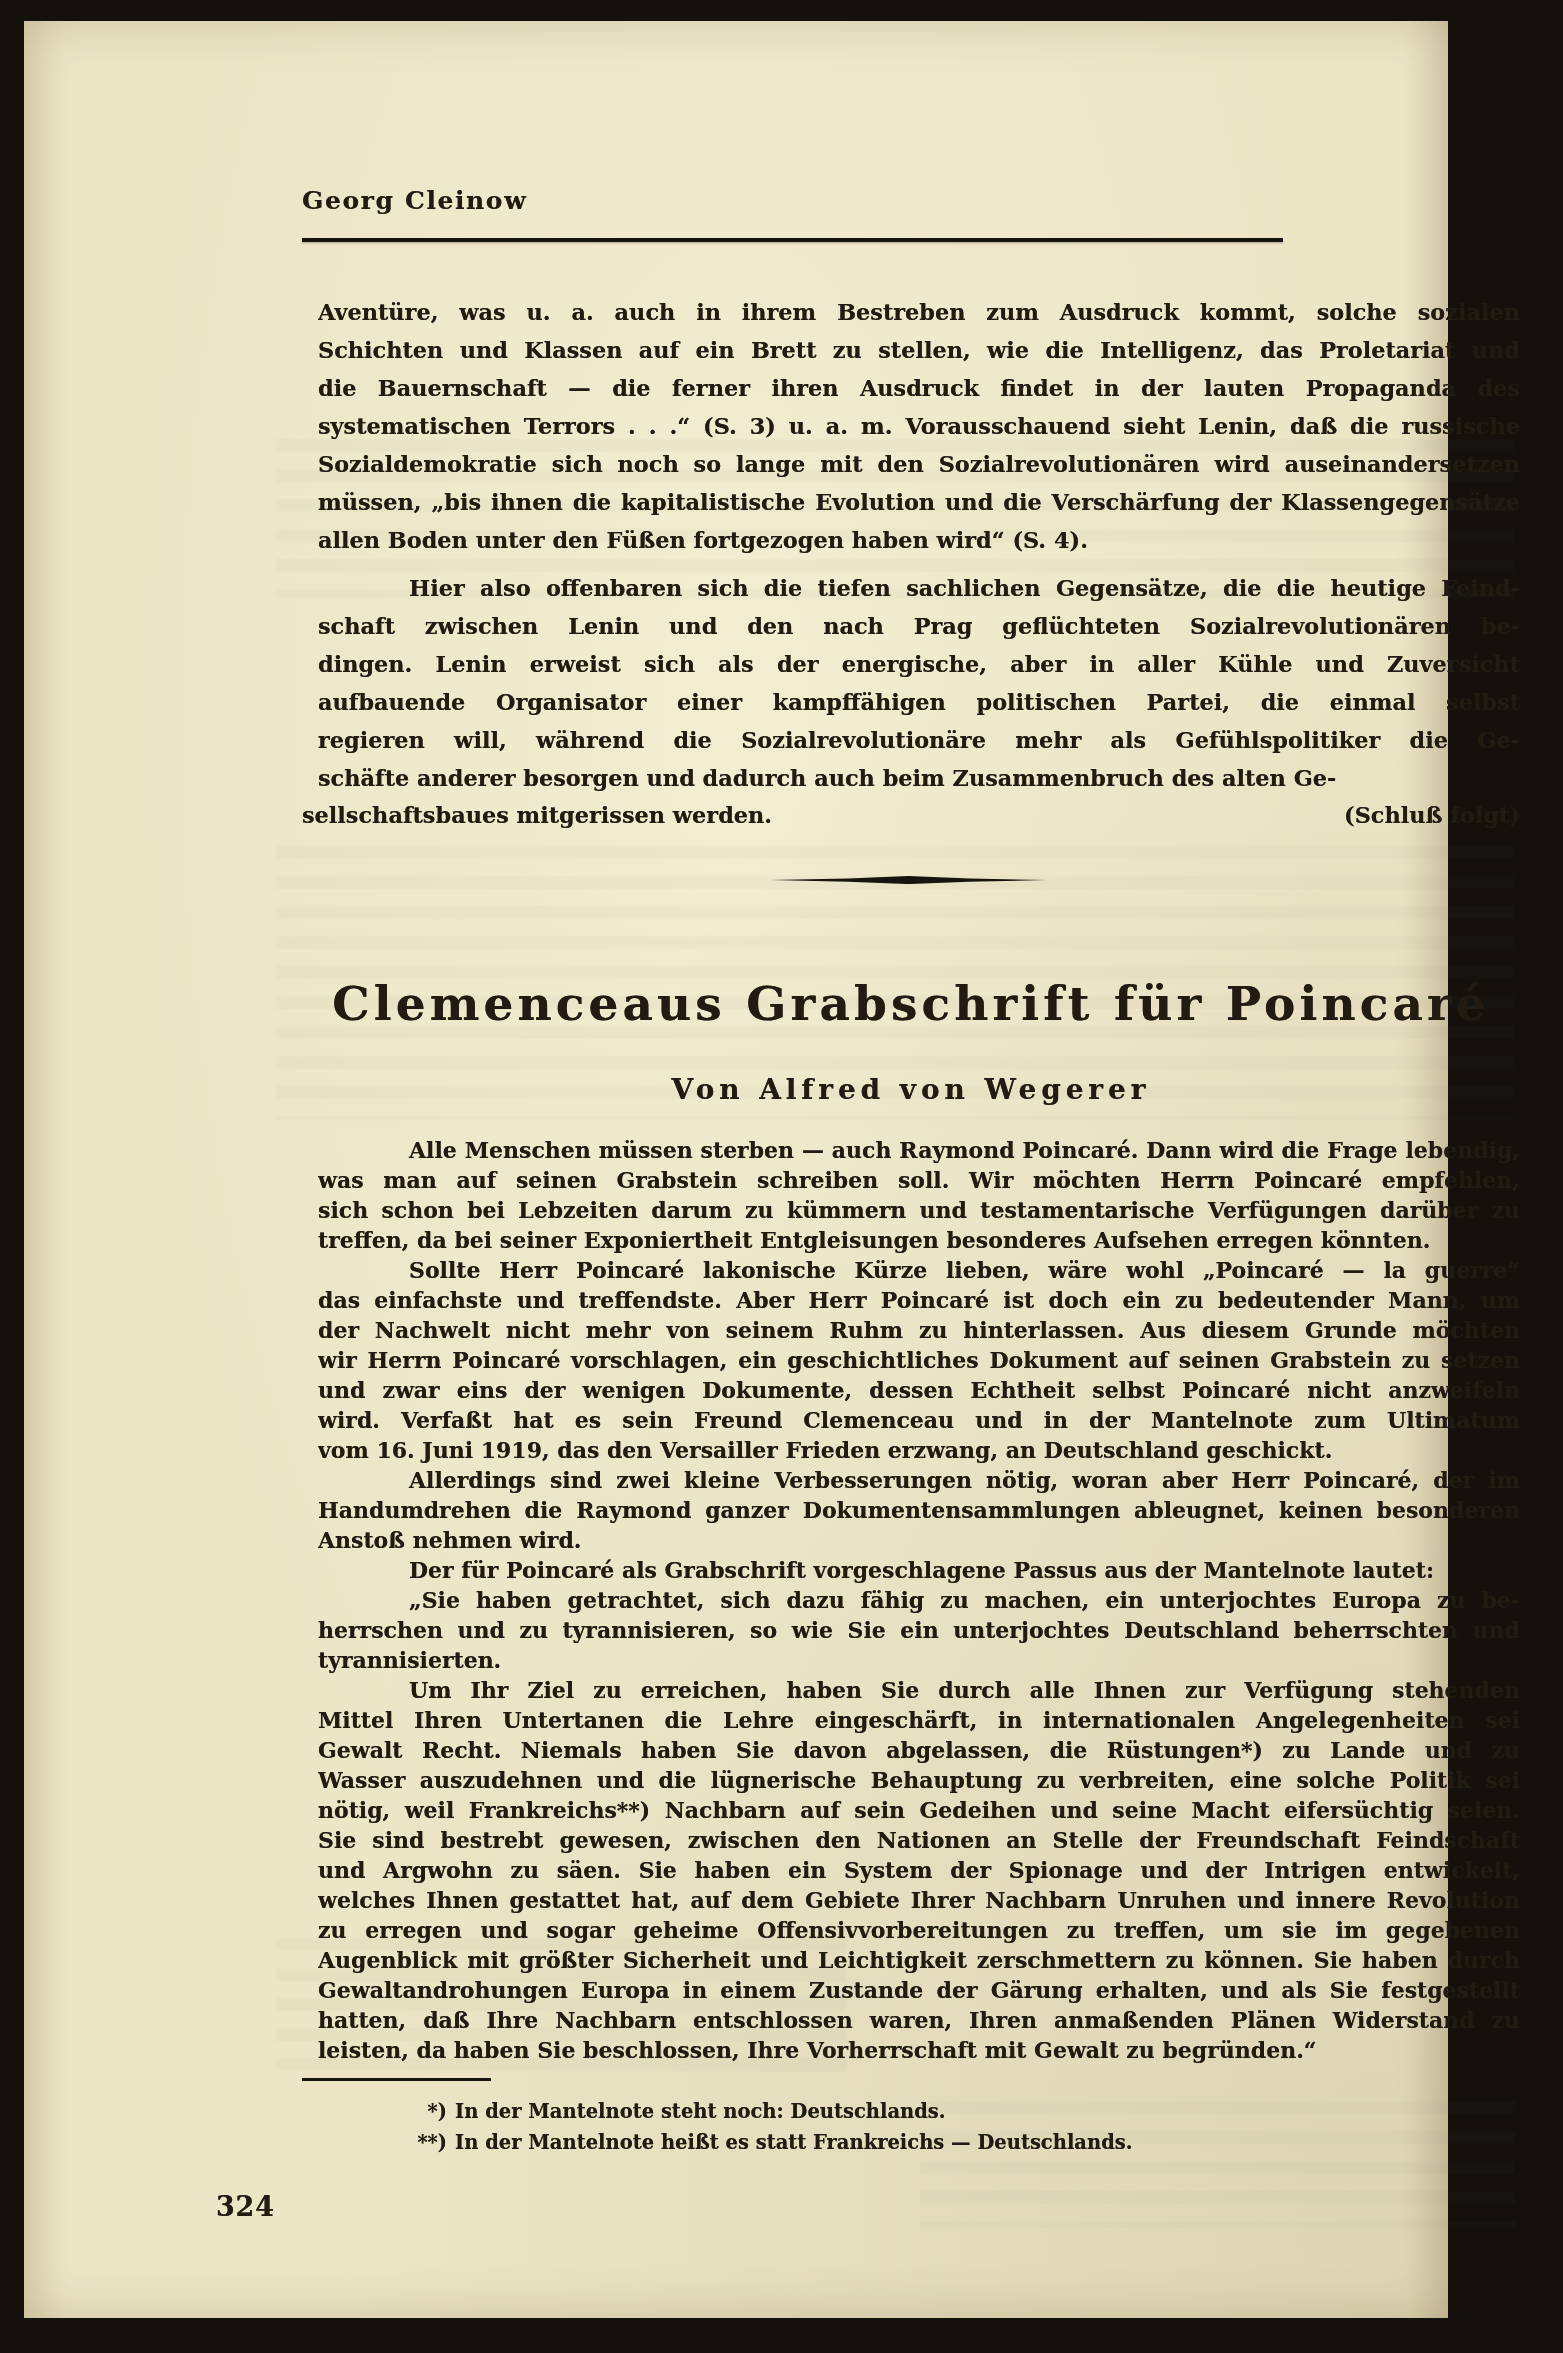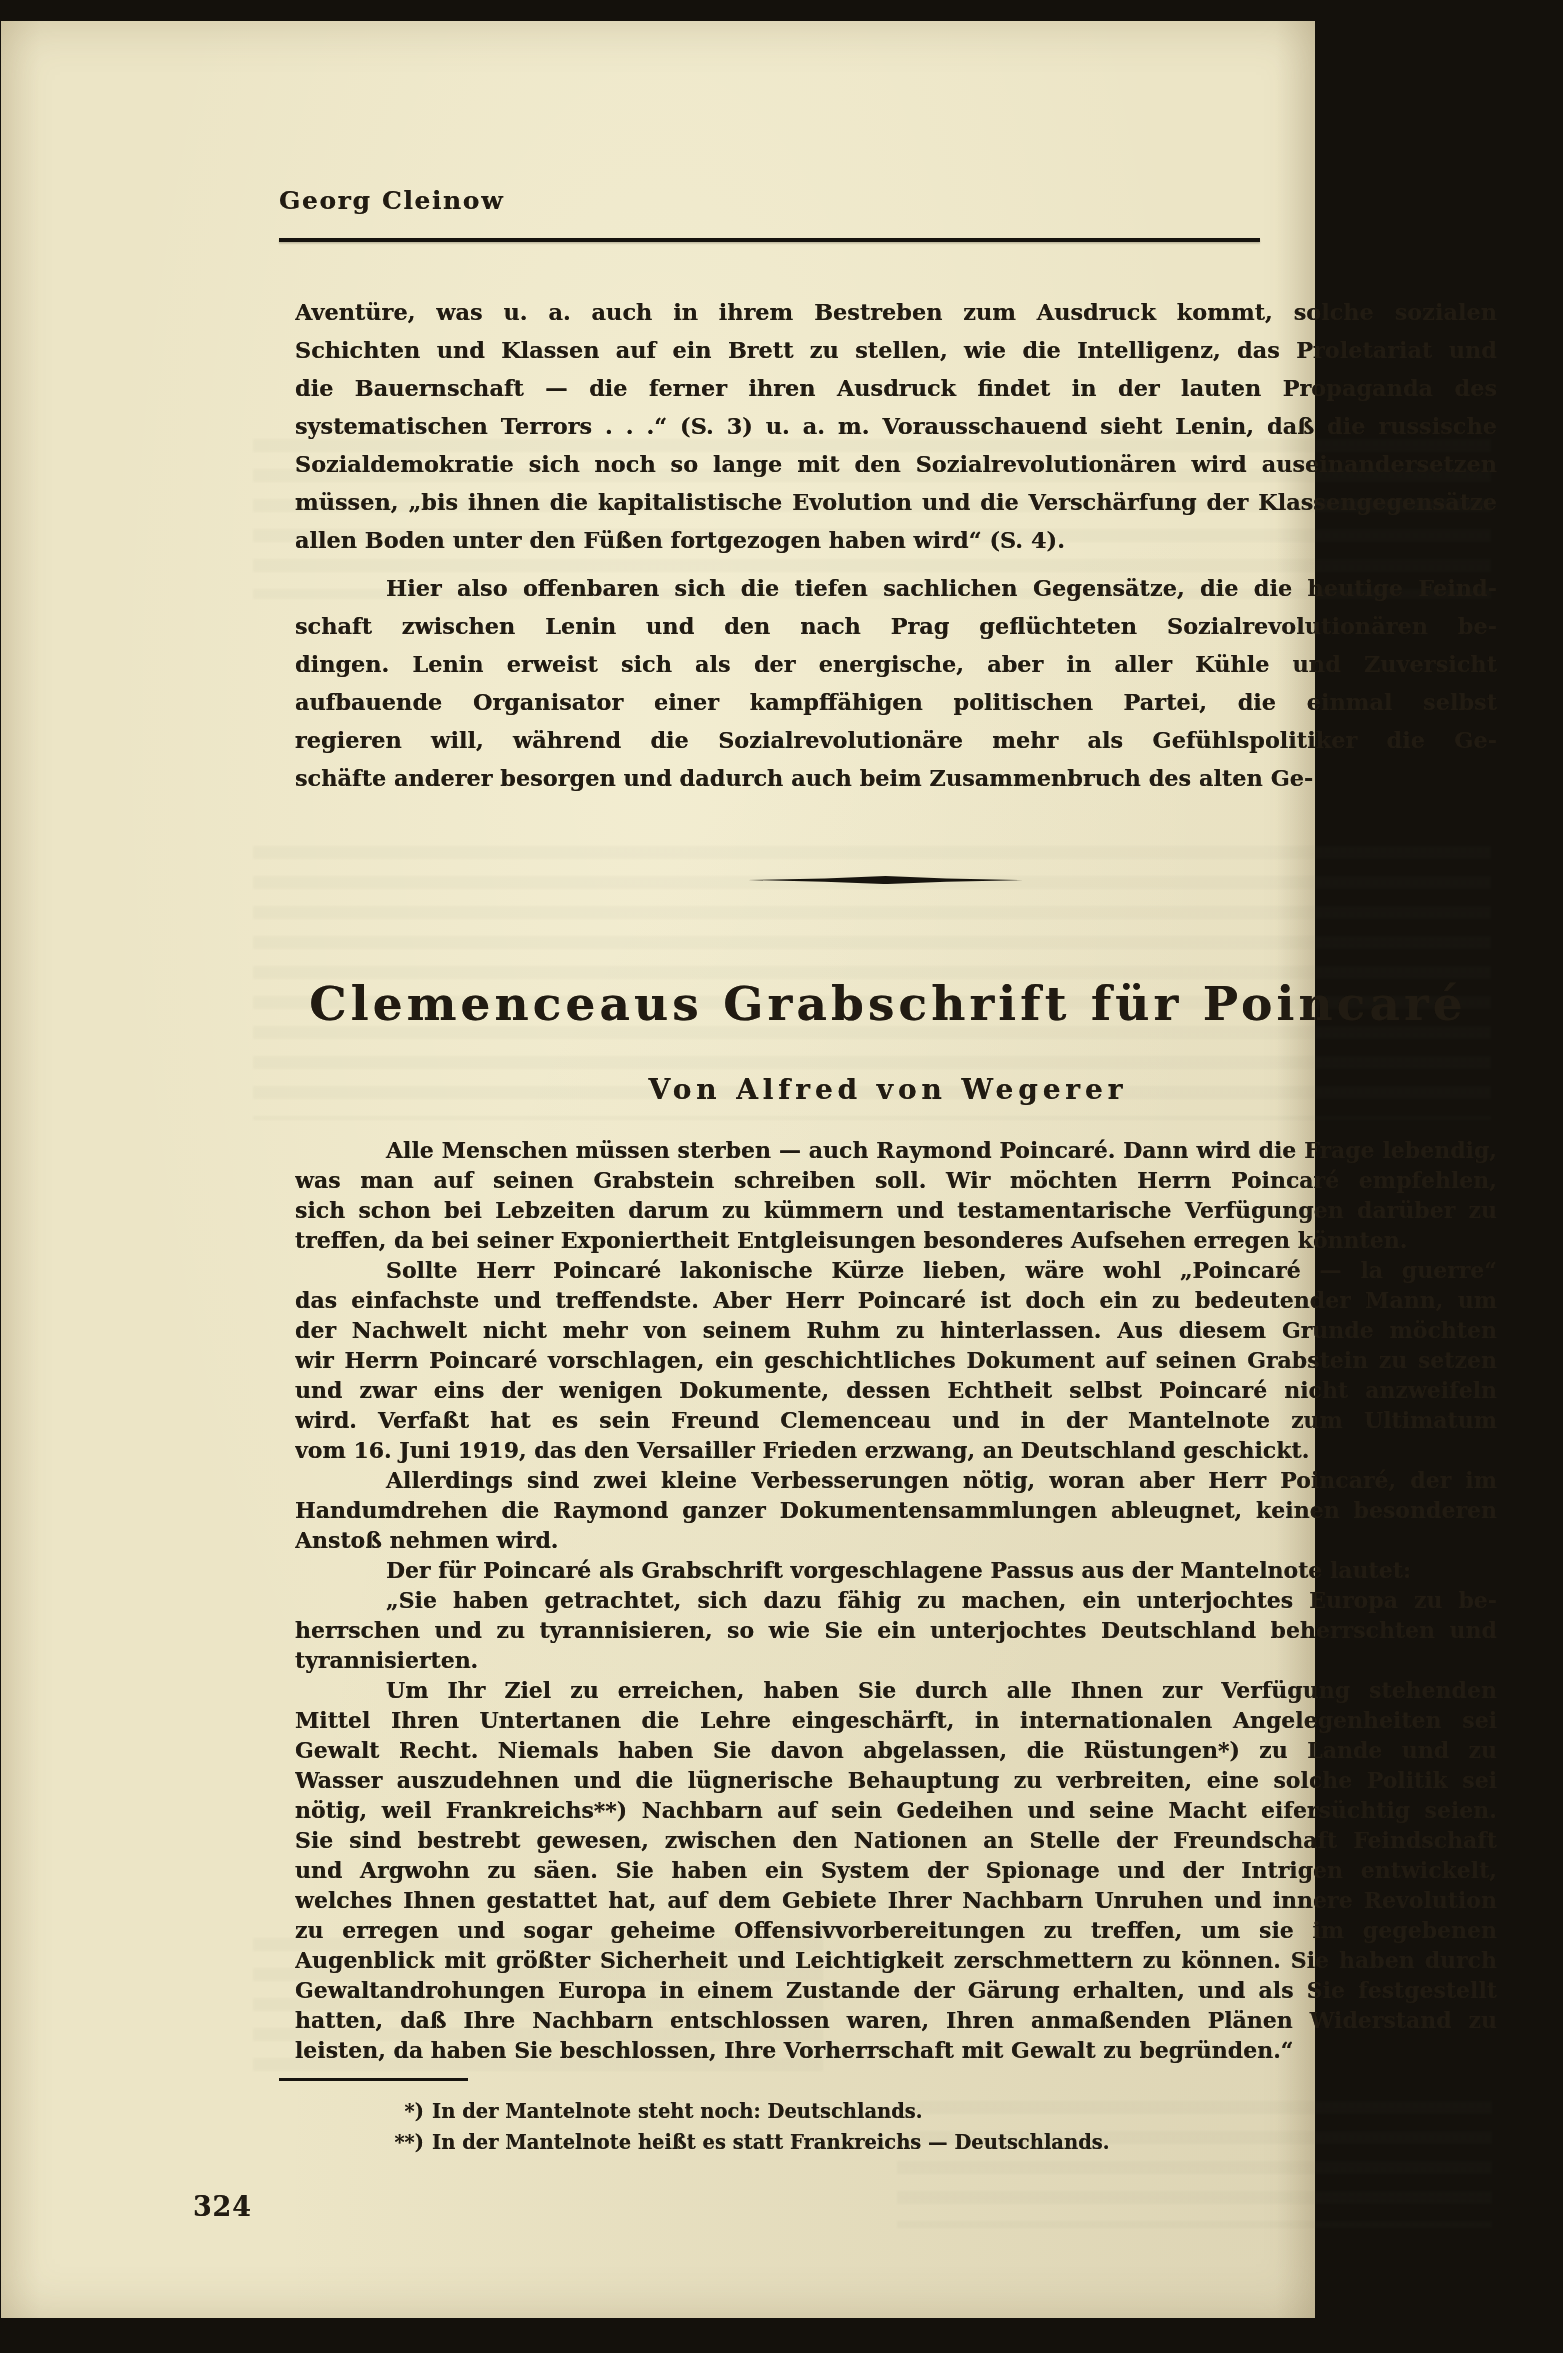--- a/index.html
+++ b/index.html
@@ -1,18 +1,18 @@
 <!DOCTYPE html>
 <html style="font-size:13px"><head>
 <meta charset="utf-8">
 <style>
   html,body{margin:0;padding:0;background:#000;}
   .scan{position:relative;width:1564px;height:2354px;background:#14110c;overflow:hidden;
         font-family:"DejaVu Serif","Liberation Serif",serif;}
-  .paper{position:absolute;left:1px;top:21px;width:1314px;height:2297px;
+  .paper{position:absolute;left:24px;top:21px;width:1424px;height:2297px;
          background:#ece5c6;
          background-image:
            radial-gradient(ellipse at 50% 30%, rgba(255,252,230,.35) 0%, rgba(0,0,0,0) 60%),
            radial-gradient(ellipse at 95% 95%, rgba(120,100,60,.12) 0%, rgba(0,0,0,0) 55%),
            linear-gradient(90deg, rgba(140,115,70,.10) 0%, rgba(0,0,0,0) 3%, rgba(0,0,0,0) 97%, rgba(110,90,55,.14) 100%);
          box-shadow:inset 0 0 49px rgba(110,90,50,.25);}
   .ghost{position:absolute;opacity:.6;filter:blur(1.3px);pointer-events:none;}
   .ghost.rows{background:repeating-linear-gradient(to bottom,
         rgba(0,0,0,0) 0 11.4px, rgba(100,110,85,.07) 11.4px 24.4px, rgba(0,0,0,0) 24.4px 30px);}
   .ink{color:#211b12;text-shadow:0 0 0.5px rgba(33,27,18,.7);}
@@ -67,20 +67,24 @@
 
     <div class="para prev" style="top:548px;">
         <div class="tline jl ind">Hier also offenbaren sich die tiefen sachlichen Gegensätze, die die heutige Feind-</div>
         <div class="tline jl">schaft zwischen Lenin und den nach Prag geflüchteten Sozialrevolutionären be-</div>
         <div class="tline jl">dingen.  Lenin erweist sich als der energische, aber in aller Kühle und Zuversicht</div>
         <div class="tline jl">aufbauende Organisator einer kampffähigen politischen Partei, die einmal selbst</div>
         <div class="tline jl">regieren will, während die Sozialrevolutionäre mehr als Gefühlspolitiker die Ge-</div>
         <div class="tline ll">schäfte anderer besorgen und dadurch auch beim Zusammenbruch des alten Ge-</div>
       </div>
 
+    <div class="para prev lastline" style="top:775px;">
+      <span>sellschaftsbaues mitgerissen werden.</span>
+      <span>(Schluß folgt)</span>
+    </div>
 
     <svg class="divider" viewBox="0 0 340 10">
       <polygon points="0,5 95,3 170,0 245,3 340,5 245,7 170,10 95,7" fill="#17140e"></polygon>
     </svg>
 
     <div class="title">Clemenceaus Grabschrift für Poincaré</div>
     <div class="byline">Von Alfred von Wegerer</div>
 
     <div class="abody">
       <div>

